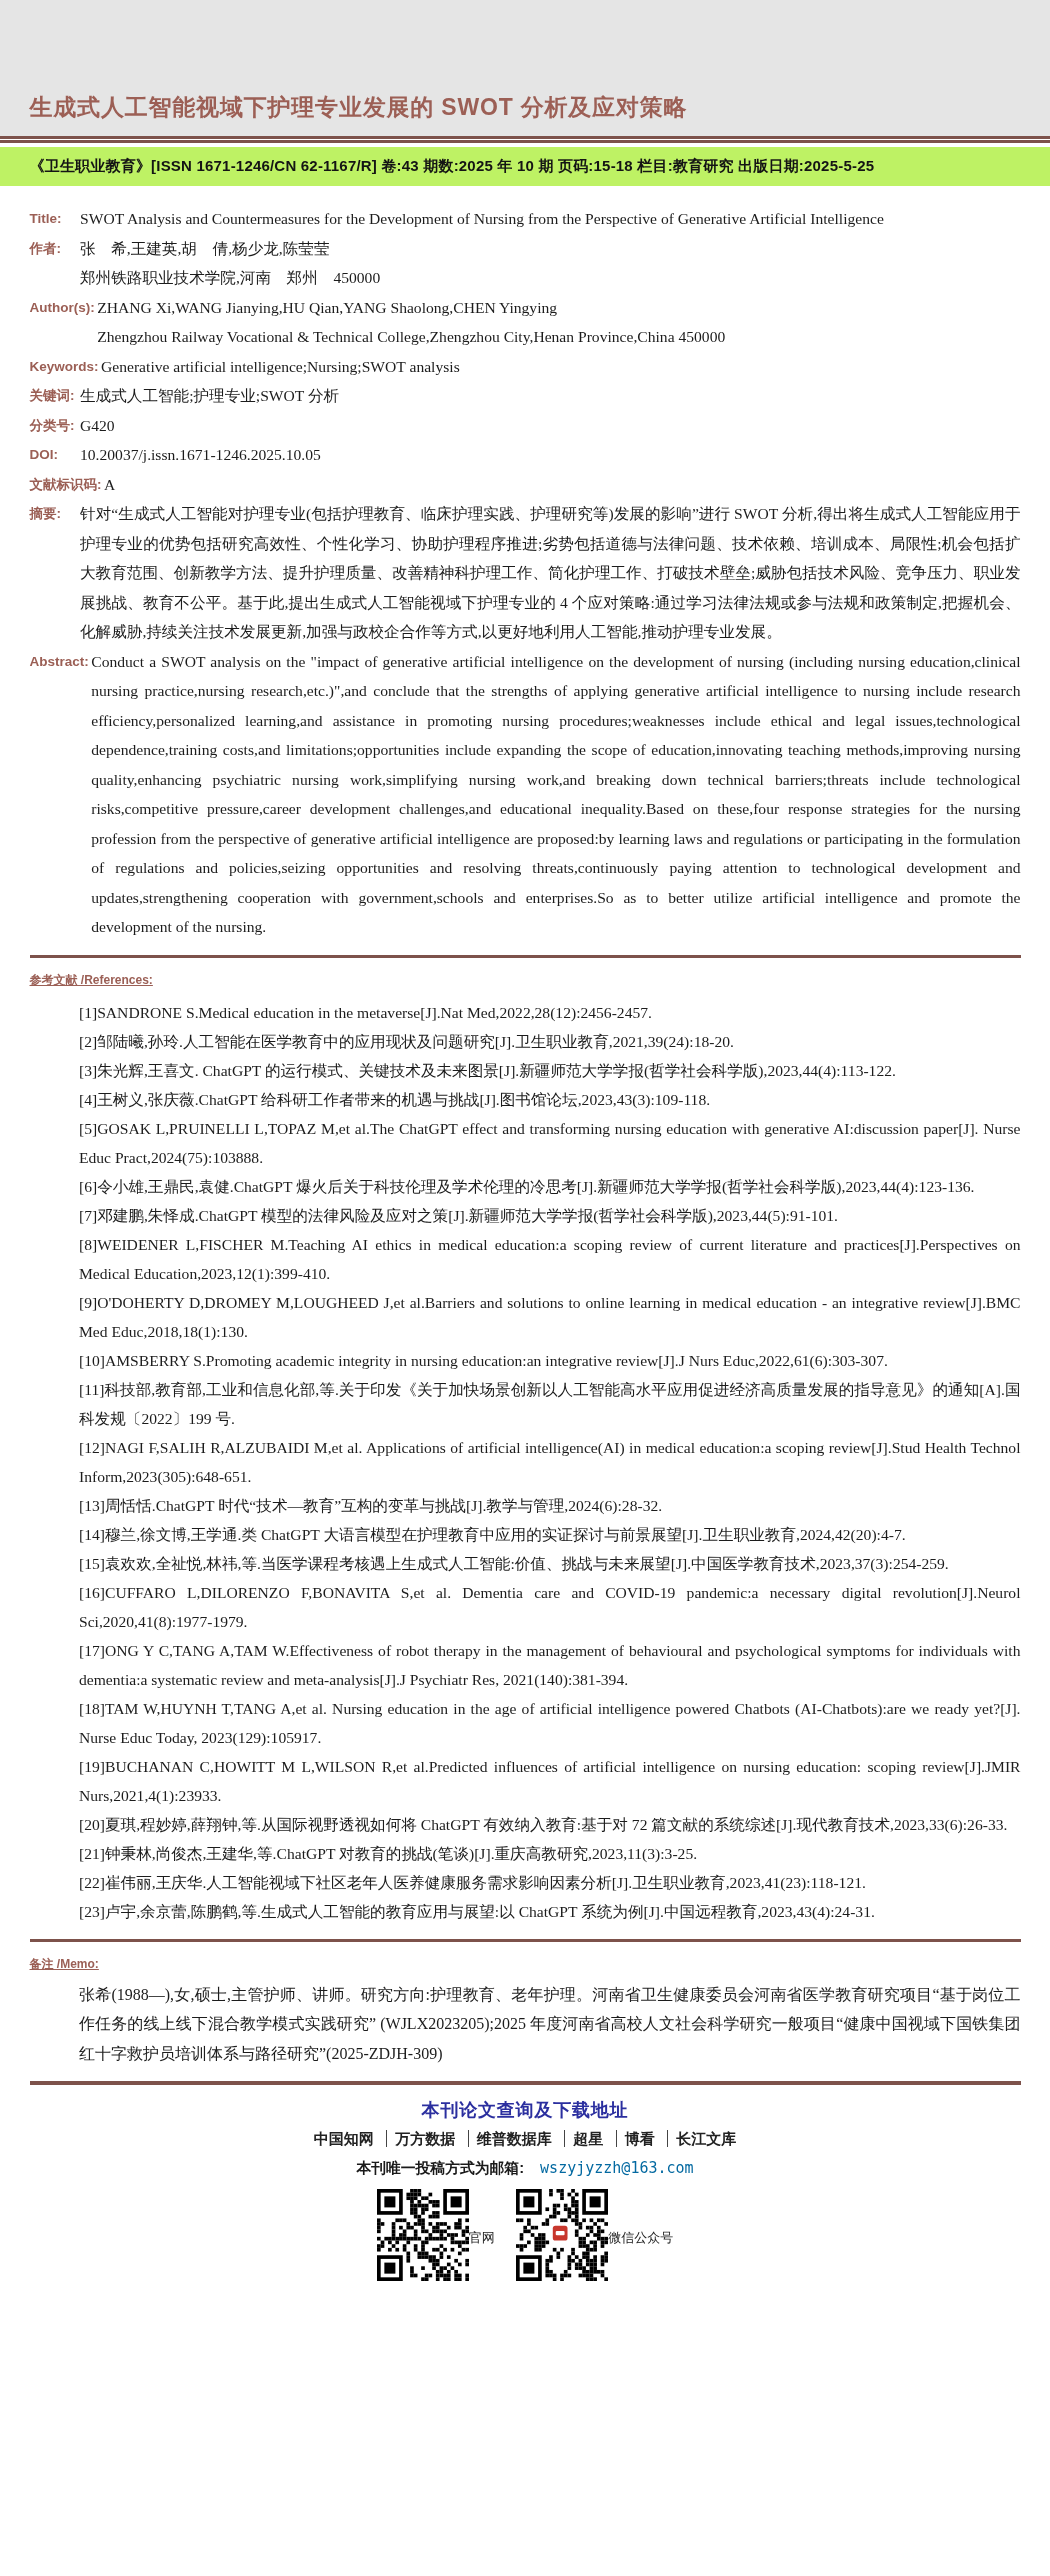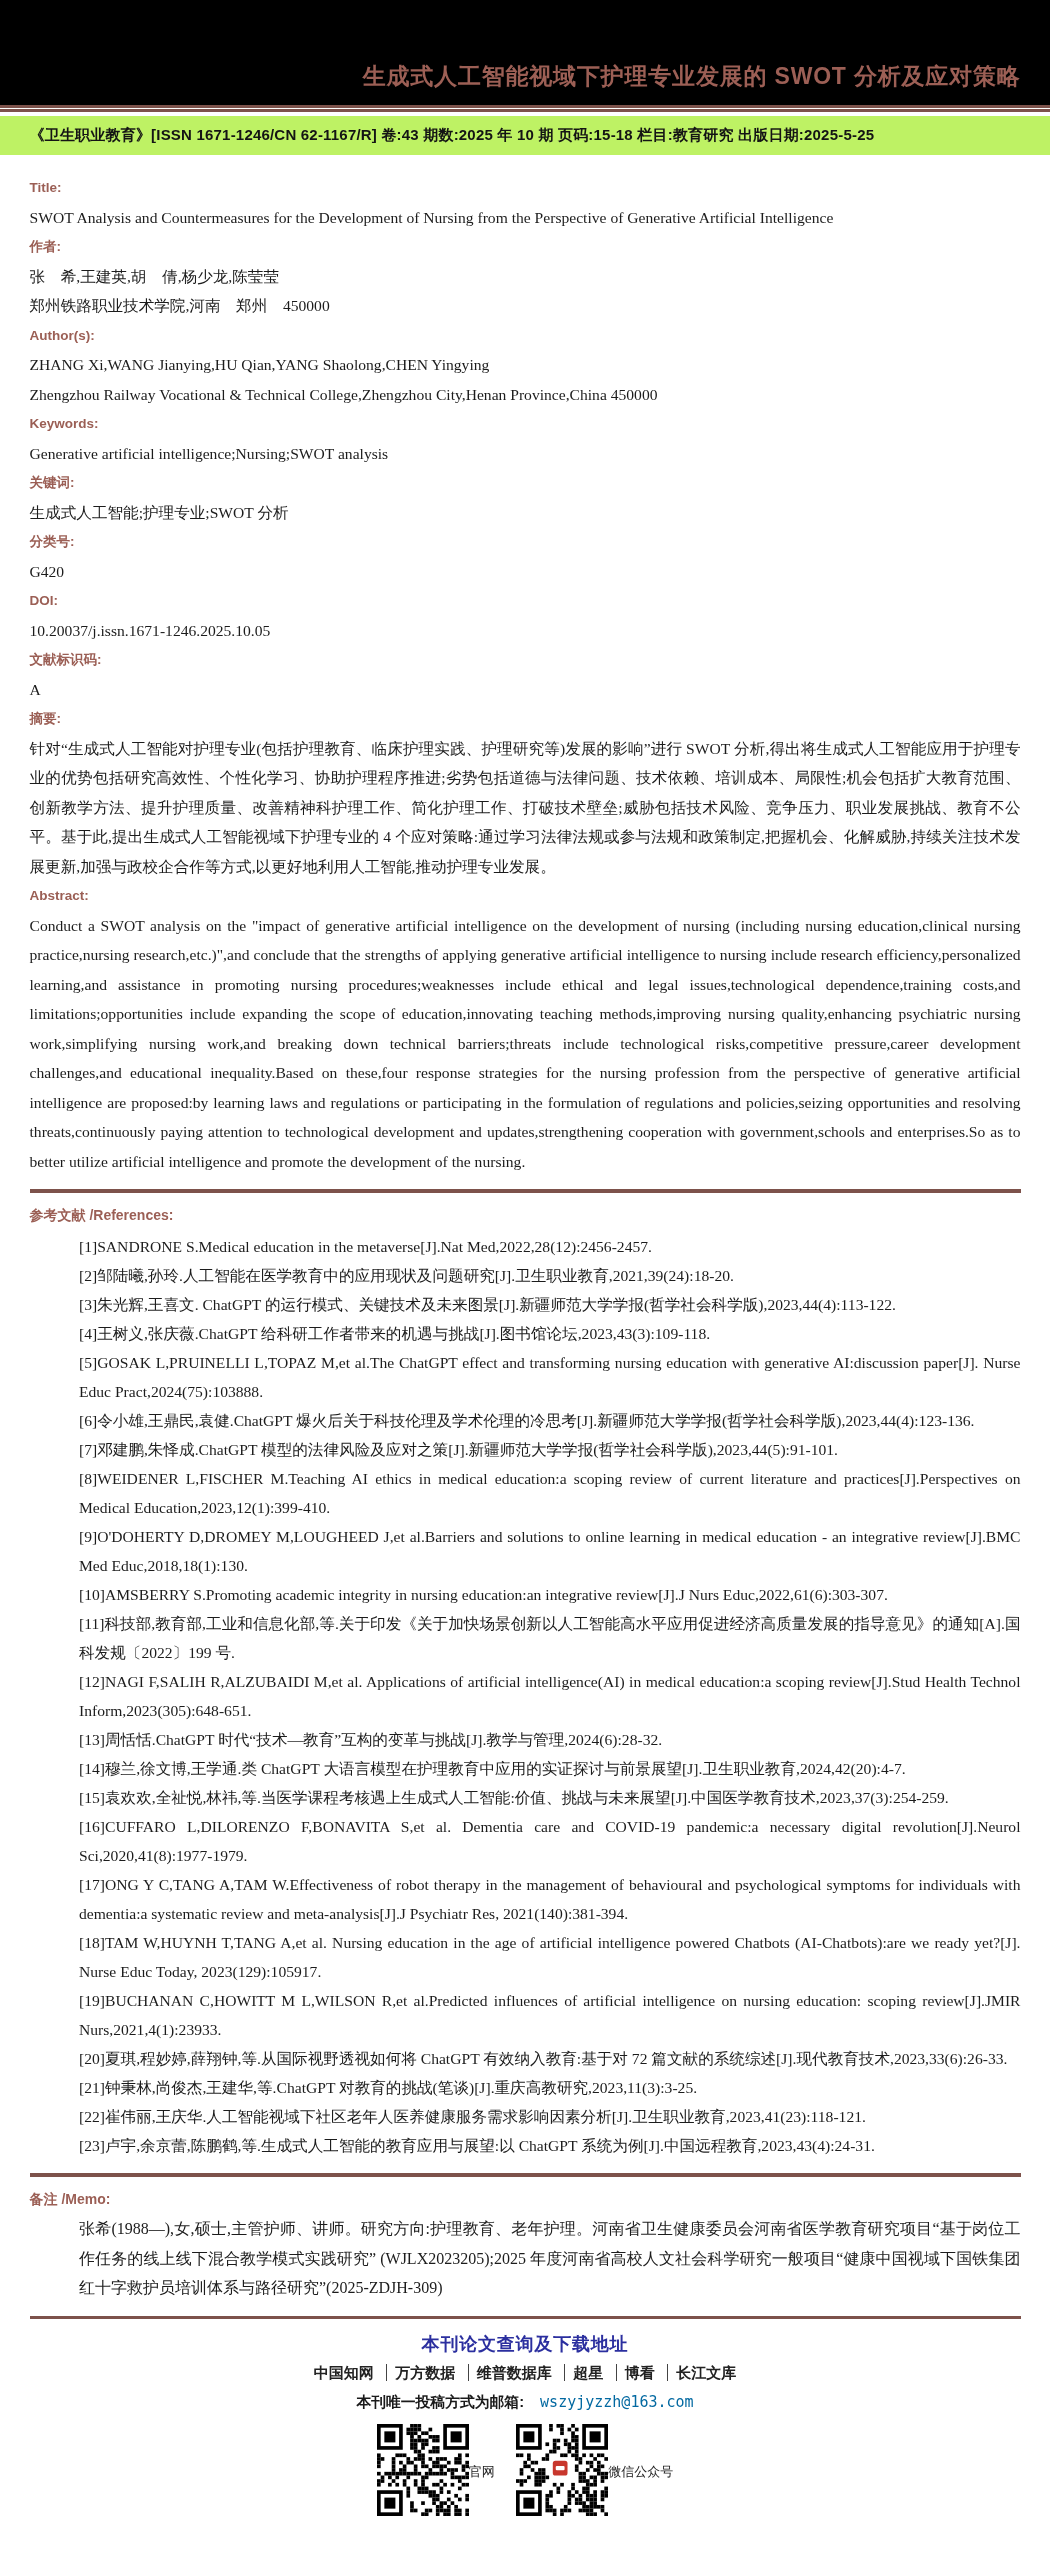--- a/index.html
+++ b/index.html
@@ -2,53 +2,53 @@
 <html style="font-size:13px"><head>
 <meta charset="utf-8">
 <style>
   html,body{margin:0;padding:0;}
   body{
     width:1050px;height:2576px;overflow:hidden;background:#ffffff;
     font-family:"Liberation Serif","DejaVu Serif",serif;color:#1f1f1f;
   }
   
   .header-band{
-    background:#000000;height:105px;box-sizing:border-box;
-    padding:0 29.5px 13px 29.5px;display:flex;align-items:flex-end;justify-content:flex-end;
+    background:#e5e5e5;height:136px;box-sizing:border-box;
+    padding:0 29.5px 13px 29.5px;display:flex;align-items:flex-end;
   }
   .page-title{
     font-family:"Liberation Sans",sans-serif;font-weight:bold;
     font-size:23px;color:#9c5f55;letter-spacing:0.8px;
   }
   .top-rule{height:2.5px;background:#7d524b;}
   .top-rule-gap{height:1.6px;background:#ffffff;}
   .top-rule2{height:2.5px;background:#7d524b;}
   .journal-bar{
     margin-top:4.9px;background:#bef264;height:39px;display:flex;align-items:center;
     padding:0 29.5px;font-family:"Liberation Sans",sans-serif;font-weight:bold;
     font-size:15px;color:#141414;letter-spacing:0.2px;
   }
   
   .content{padding:18px 29.5px 0 29.5px;}
-  .field-row{display:flex;flex-direction:column;}
+  .field-row{display:flex;}
   .field-label{
     flex:0 0 auto;min-width:48px;padding-right:2.5px;
     font-family:"Liberation Sans",sans-serif;font-weight:bold;
     font-size:13.5px;color:#9b5f55;line-height:29.5px;white-space:nowrap;
   }
   .field-value{
     flex:1;font-size:15.6px;line-height:29.5px;text-align:justify;
     white-space:pre-line;color:#1c1c1c;
   }
   
   .section-rule{height:3.3px;background:#7d524b;margin:13px 29.5px 0 29.5px;}
   .section-head{
     margin:8.2px 29.5px 0 29.5px;
     font-family:"Liberation Sans",sans-serif;font-weight:bold;
-    font-size:14px;color:#9b5f55;line-height:28px;
+    font-size:12px;color:#9b5f55;line-height:28px;text-decoration:underline;
   }
   
   .ref-list{margin:3.3px 29.5px 0 79px;}
   .ref-item{font-size:15.6px;line-height:29px;text-align:justify;color:#1c1c1c;}
   
   .memo-text{
     margin:1.6px 29.5px 0 79px;font-size:16px;line-height:29.5px;
     text-align:justify;color:#1c1c1c;
   }
   

